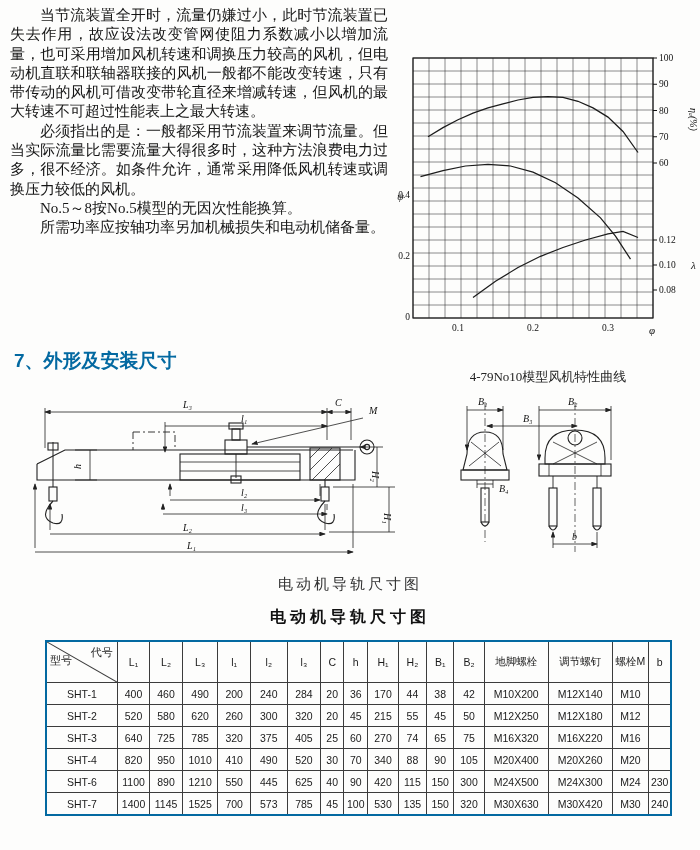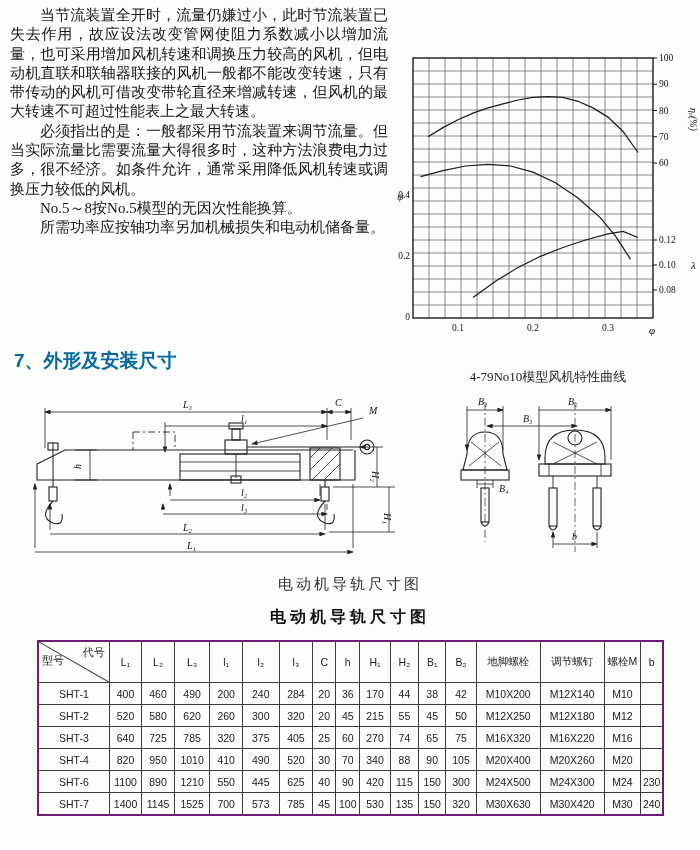--- a/index.html
+++ b/index.html
@@ -43,21 +43,21 @@
   .dim-table{
     position:absolute;left:37px;top:640px;width:627px;
     border-collapse:collapse;table-layout:fixed;
     font-family:"Liberation Sans","DejaVu Sans",sans-serif;
     font-size:10.5px;color:#1a1a1a;
   }
   .dim-table th,.dim-table td{
     border:1px solid #3c3c3c;text-align:center;vertical-align:middle;
     padding:0 1px;font-weight:normal;overflow:hidden;
   }
-  .dim-table{border:2px solid #701a75;}
+  .dim-table{border:2px solid #0369a1;margin-left:8px;}
   .dim-table thead th{height:40px;font-size:10.5px;}
   .dim-table tbody td{height:21px;}
   .corner-cell{position:relative;padding:0;}
   .corner-cell svg{position:absolute;inset:0;width:100%;height:100%;}
   .corner-top{position:absolute;right:4px;top:3px;font-size:11px;}
   .corner-bottom{position:absolute;left:3px;bottom:14px;font-size:11px;}
   svg text{font-family:"Liberation Serif","DejaVu Serif",serif;}
   .dimlbl{font-size:10px;font-style:italic;fill:#111;}
 </style>
 </head>

